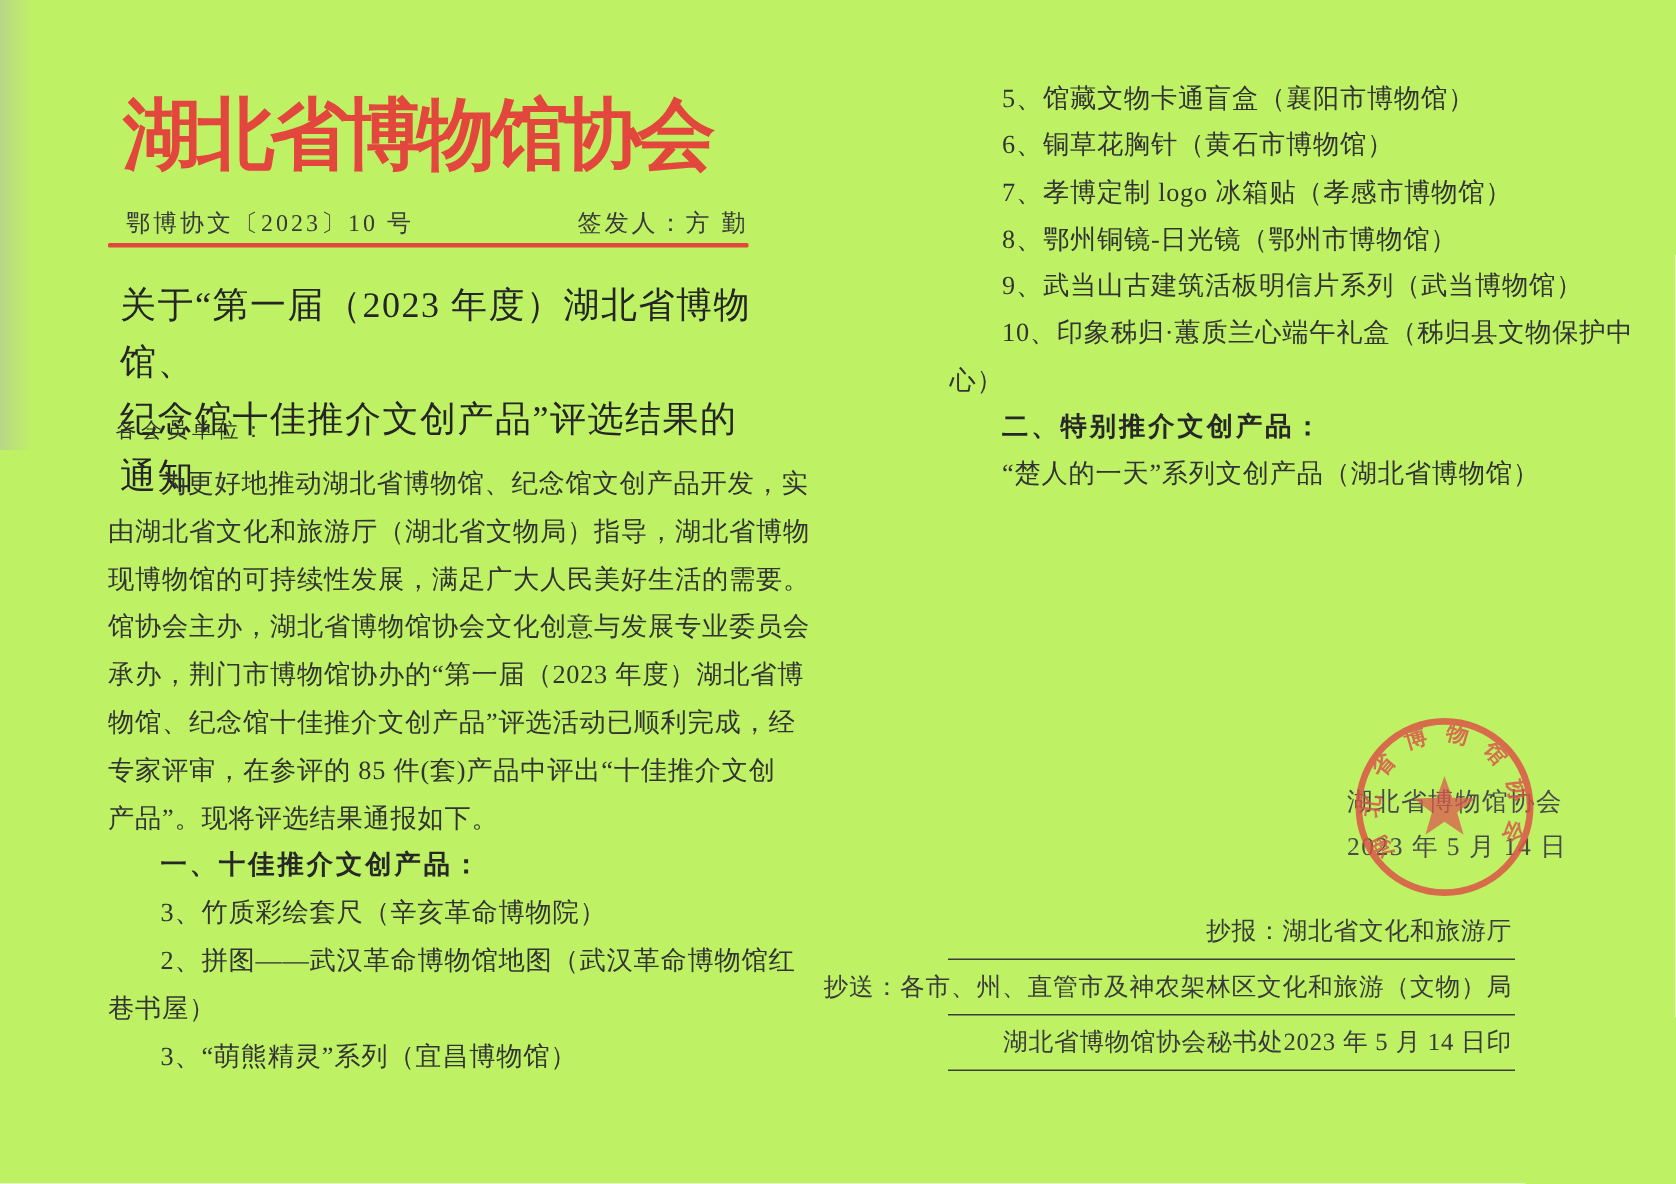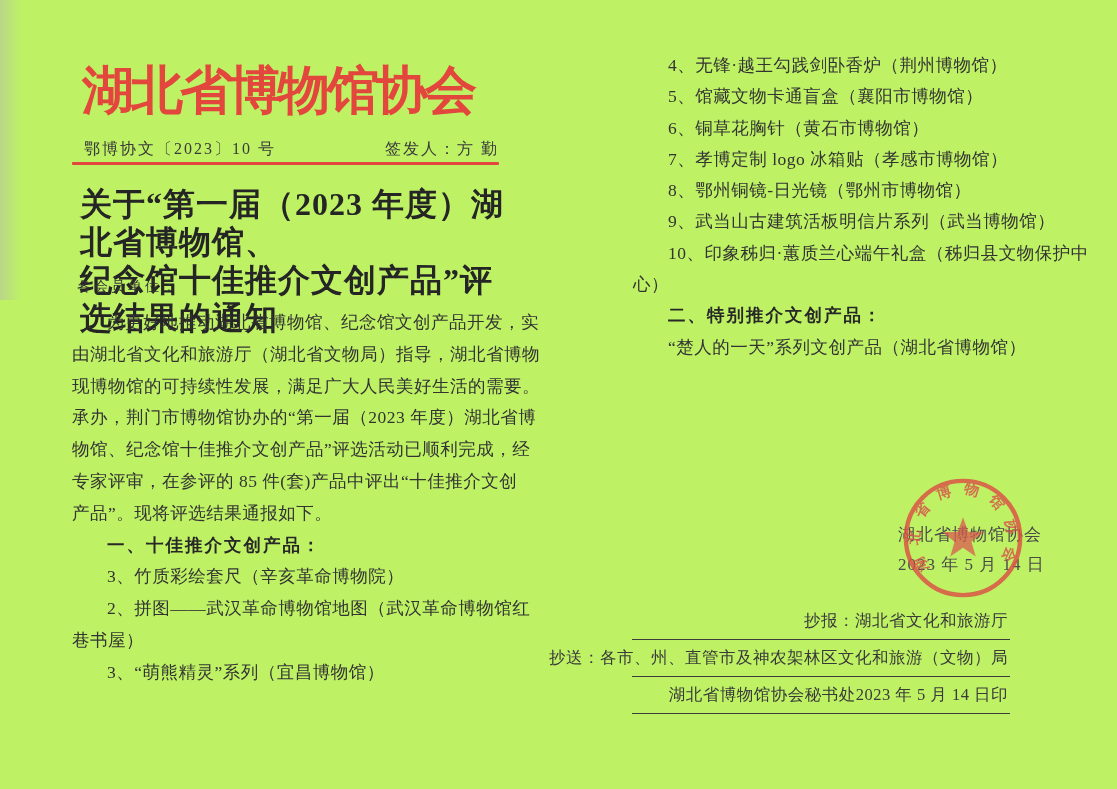--- a/index.html
+++ b/index.html
@@ -27,21 +27,21 @@
     position:absolute;left:12px;top:84px;width:415px;
     display:flex;justify-content:space-between;
     font-size:16px;letter-spacing:2px;color:#3a3a3a;
   }
   .red-rule{
     position:absolute;left:0;top:107px;width:427px;height:3px;
     background:#e2463c;border-radius:1px;
   }
   .doc-title{
     position:absolute;left:8px;top:130px;width:428px;margin:0;
-    font-size:32px;font-weight:bold;color:#252525;
+    font-size:24px;font-weight:normal;color:#252525;
     line-height:38px;letter-spacing:1px;
   }
   .salutation{
     position:absolute;left:5px;top:223px;
     font-size:14px;letter-spacing:3px;color:#333;
   }
   .body-block{position:absolute;left:0;top:252px;width:433px;}
   .body-line{
     height:31.8px;line-height:31.8px;
     font-size:17.5px;letter-spacing:.5px;color:#333;
@@ -95,34 +95,34 @@
       <span style="display:block">关于“第一届（2023 年度）湖北省博物馆、</span>
       <span style="display:block">纪念馆十佳推介文创产品”评选结果的通知</span>
     </h1>
 
     <div class="salutation">各会员单位：</div>
 
     <div class="body-block">
       <div class="body-line indent">为更好地推动湖北省博物馆、纪念馆文创产品开发，实</div>
       <div class="body-line">由湖北省文化和旅游厅（湖北省文物局）指导，湖北省博物</div>
       <div class="body-line">现博物馆的可持续性发展，满足广大人民美好生活的需要。</div>
+      <div class="body-line">馆协会主办，湖北省博物馆协会文化创意与发展专业委员会</div>
       <div class="body-line">承办，荆门市博物馆协办的“第一届（2023 年度）湖北省博</div>
       <div class="body-line">物馆、纪念馆十佳推介文创产品”评选活动已顺利完成，经</div>
       <div class="body-line">专家评审，在参评的 85 件(套)产品中评出“十佳推介文创</div>
       <div class="body-line">产品”。现将评选结果通报如下。</div>
       <div class="body-line indent bold">一、十佳推介文创产品：</div>
       <div class="body-line indent">3、竹质彩绘套尺（辛亥革命博物院）</div>
       <div class="body-line indent">2、拼图——武汉革命博物馆地图（武汉革命博物馆红</div>
       <div class="body-line">巷书屋）</div>
       <div class="body-line indent">3、“萌熊精灵”系列（宜昌博物馆）</div>
     </div>
   </div>
 
   <div class="col-right">
-    <div class="body-line indent">4、无锋·越王勾践剑卧香炉（荆州博物馆）</div>
     <div class="body-line indent">5、馆藏文物卡通盲盒（襄阳市博物馆）</div>
     <div class="body-line indent">6、铜草花胸针（黄石市博物馆）</div>
     <div class="body-line indent">7、孝博定制 logo 冰箱贴（孝感市博物馆）</div>
     <div class="body-line indent">8、鄂州铜镜-日光镜（鄂州市博物馆）</div>
     <div class="body-line indent">9、武当山古建筑活板明信片系列（武当博物馆）</div>
     <div class="body-line indent">10、印象秭归·蕙质兰心端午礼盒（秭归县文物保护中</div>
     <div class="body-line">心）</div>
     <div class="body-line indent bold">二、特别推介文创产品：</div>
     <div class="body-line indent">“楚人的一天”系列文创产品（湖北省博物馆）</div>
   </div>

